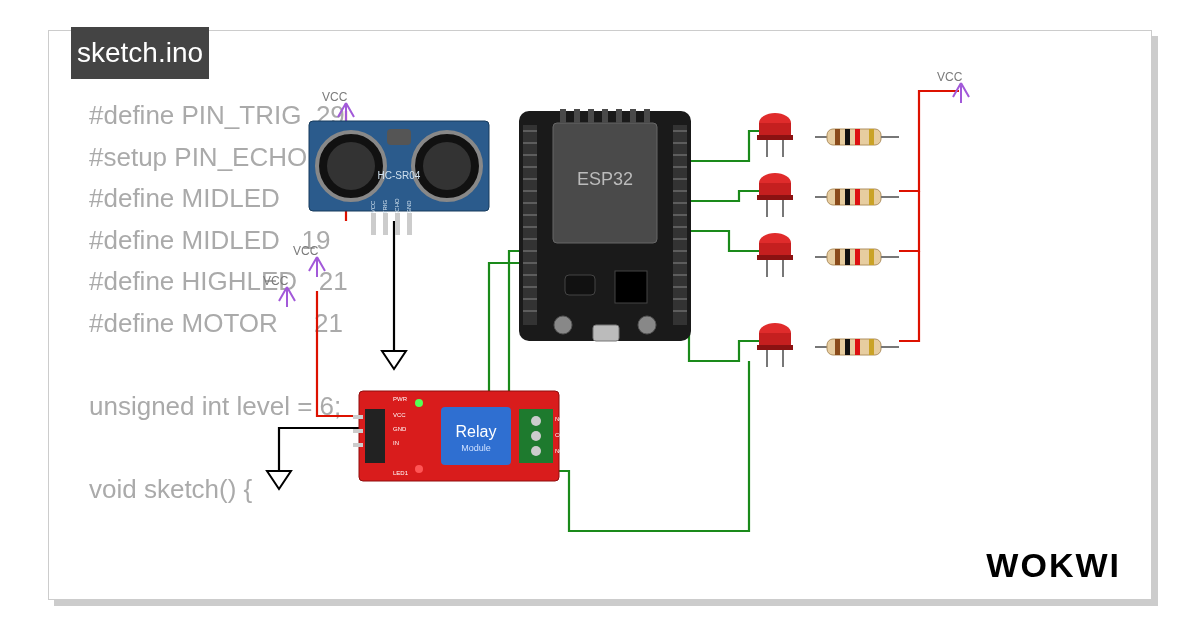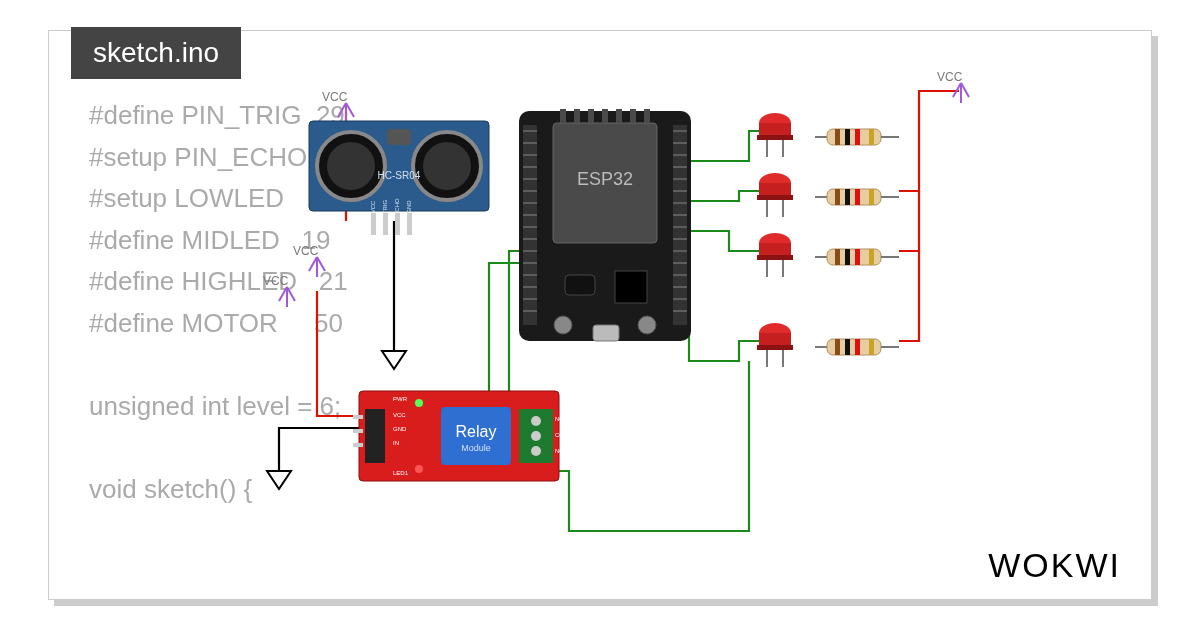--- a/index.html
+++ b/index.html
@@ -20,40 +20,40 @@
     background: #fff;
     border: 1px solid #ccc;
     box-shadow: 6px 6px 0 #ccc;
   }
   .tab {
     position: absolute;
     left: 22px;
     top: -4px;
     background: #444;
     color: #fff;
-    padding: 10px 22px;
+    padding: 10px 6px;
     font-size: 28px;
     font-family: "Segoe UI", Arial, sans-serif;
   }
   .code {
     position: absolute;
     left: 40px;
     top: 64px;
     font-size: 26px;
     color: #aaa;
     line-height: 1.6;
     font-family: "Segoe UI", Arial, sans-serif;
     white-space: pre;
   }
   .logo {
     position: absolute;
     right: 30px;
     bottom: 14px;
     font-size: 34px;
-    font-weight: 400;
+    font-weight: 700;
     letter-spacing: 2px;
     font-family: "Comic Sans MS", cursive, sans-serif;
   }
   svg.circuit {
     position: absolute;
     left: 0; top: 0;
     width: 1104px;
     height: 570px;
     pointer-events: none;
   }
@@ -67,24 +67,24 @@
 <body>
 
 <div class="card">
 
   <div class="tab">
     <span>sketch.ino</span>
   </div>
 
   <div class="code"><span>#define PIN_TRIG  29</span>
 <span>#setup PIN_ECHO</span>
-<span>#setup LOWLED</span>
+<span>#define MIDLED</span>
 <span>#define MIDLED   19</span>
 <span>#define HIGHLED   21</span>
-<span>#define MOTOR     50</span>
+<span>#define MOTOR     21</span>
 <span></span>
 <span>unsigned int level = 6;</span>
 <span></span>
 <span>void sketch() {</span></div>
 
   <svg class="circuit" viewBox="0 0 1104 570">
 
     <g fill="none" stroke-width="2.2">
 
       <path stroke="#1a8a1a" d="M640 130 L700 130 L700 100 L710 100"></path>

